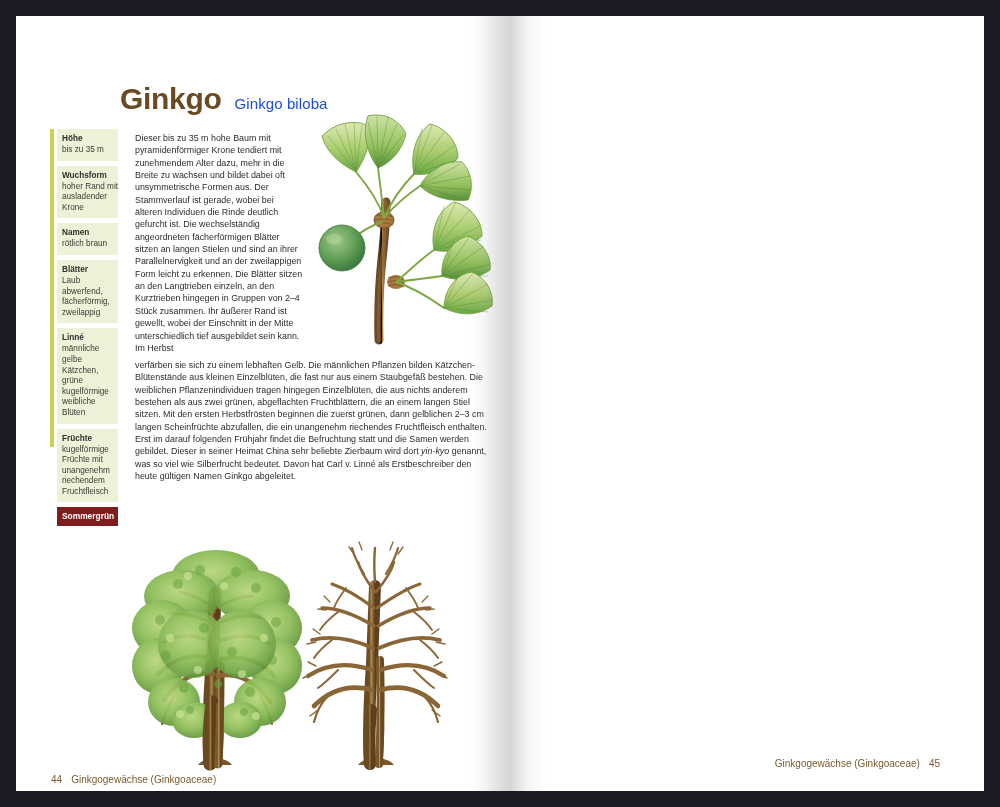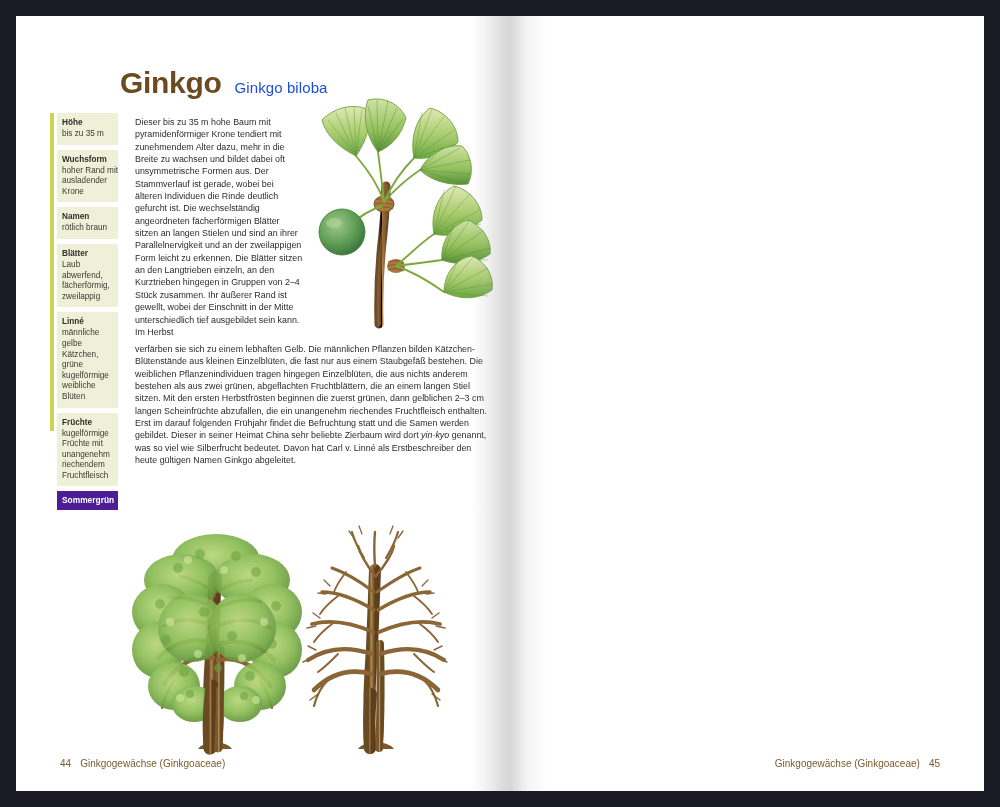--- a/index.html
+++ b/index.html
@@ -27,21 +27,21 @@
         rgba(120,120,120,0.26) 42%,
         rgba(120,120,120,0.30) 52%,
         rgba(170,170,170,0.12) 74%,
         rgba(255,255,255,0) 100%);
     pointer-events: none;
     z-index: 40;
   }
 
   
   .page { position: absolute; top: 0; height: 775px; }
-  #page-left  { left: 0;    width: 484px; }
+  #page-left  { left: 0;    width: 484px; margin-top: 16px; }
   #page-right { left: 484px; width: 484px; }
 
   
   #heading-row {
     position: absolute; left: 104px; top: 50px;
     display: flex; align-items: baseline; gap: 13px;
   }
   #title-common {
     font-size: 30px; font-weight: bold; color: #6b4a21;
     letter-spacing: -0.3px;
@@ -68,21 +68,21 @@
   }
   .fact-label {
     font-size: 8.2px; font-weight: bold; color: #2e2e2e;
     line-height: 11px; margin-bottom: 1px;
   }
   .fact-value {
     font-size: 8.2px; color: #3a3a35; line-height: 10.6px;
   }
   #fact-season {
     margin-left: 7px; width: 61px;
-    background: #4c1d95;
+    background: #7f1d1d;
     color: #ffffff;
     font-size: 8.4px; font-weight: bold;
     padding: 4px 5px 5px 5px;
   }
 
   
   .body-col {
     position: absolute;
     font-size: 8.9px;
     line-height: 12.35px;
@@ -103,21 +103,21 @@
     position: absolute; left: 116px; top: 492px;
     width: 362px; height: 248px;
   }
 
   
   .footer {
     position: absolute; bottom: 22px;
     font-size: 10px; color: #7a5a2d;
     display: flex; align-items: baseline; gap: 9px;
   }
-  #footer-left  { left: 44px; align-items: center; }
+  #footer-left  { left: 35px; align-items: center; }
   #footer-right { right: 44px; }
   .folio { font-size: 10px; color: #7a5a2d; }
   .running-head { font-size: 10px; color: #7a5a2d; }
 
   
   svg { display: block; }
 </style>
 </head>
 <body>
 

